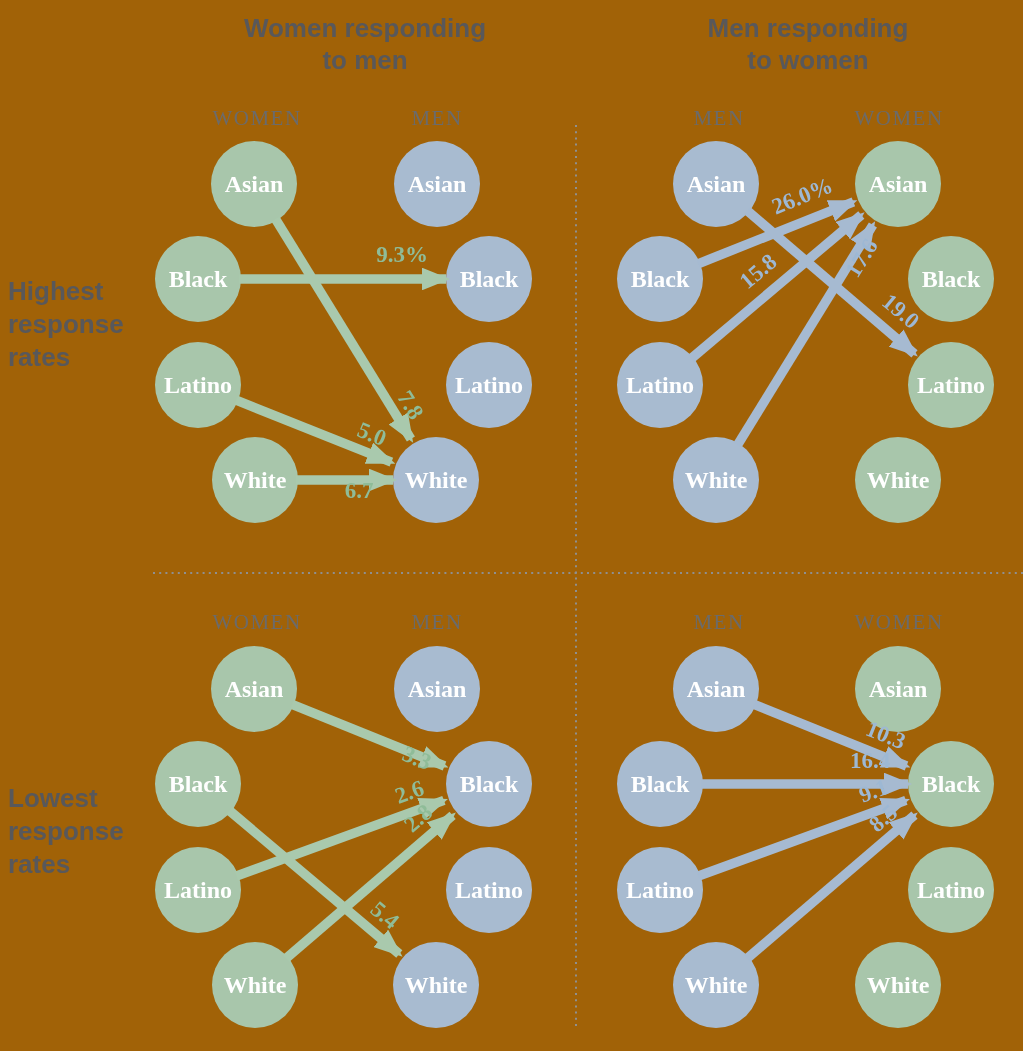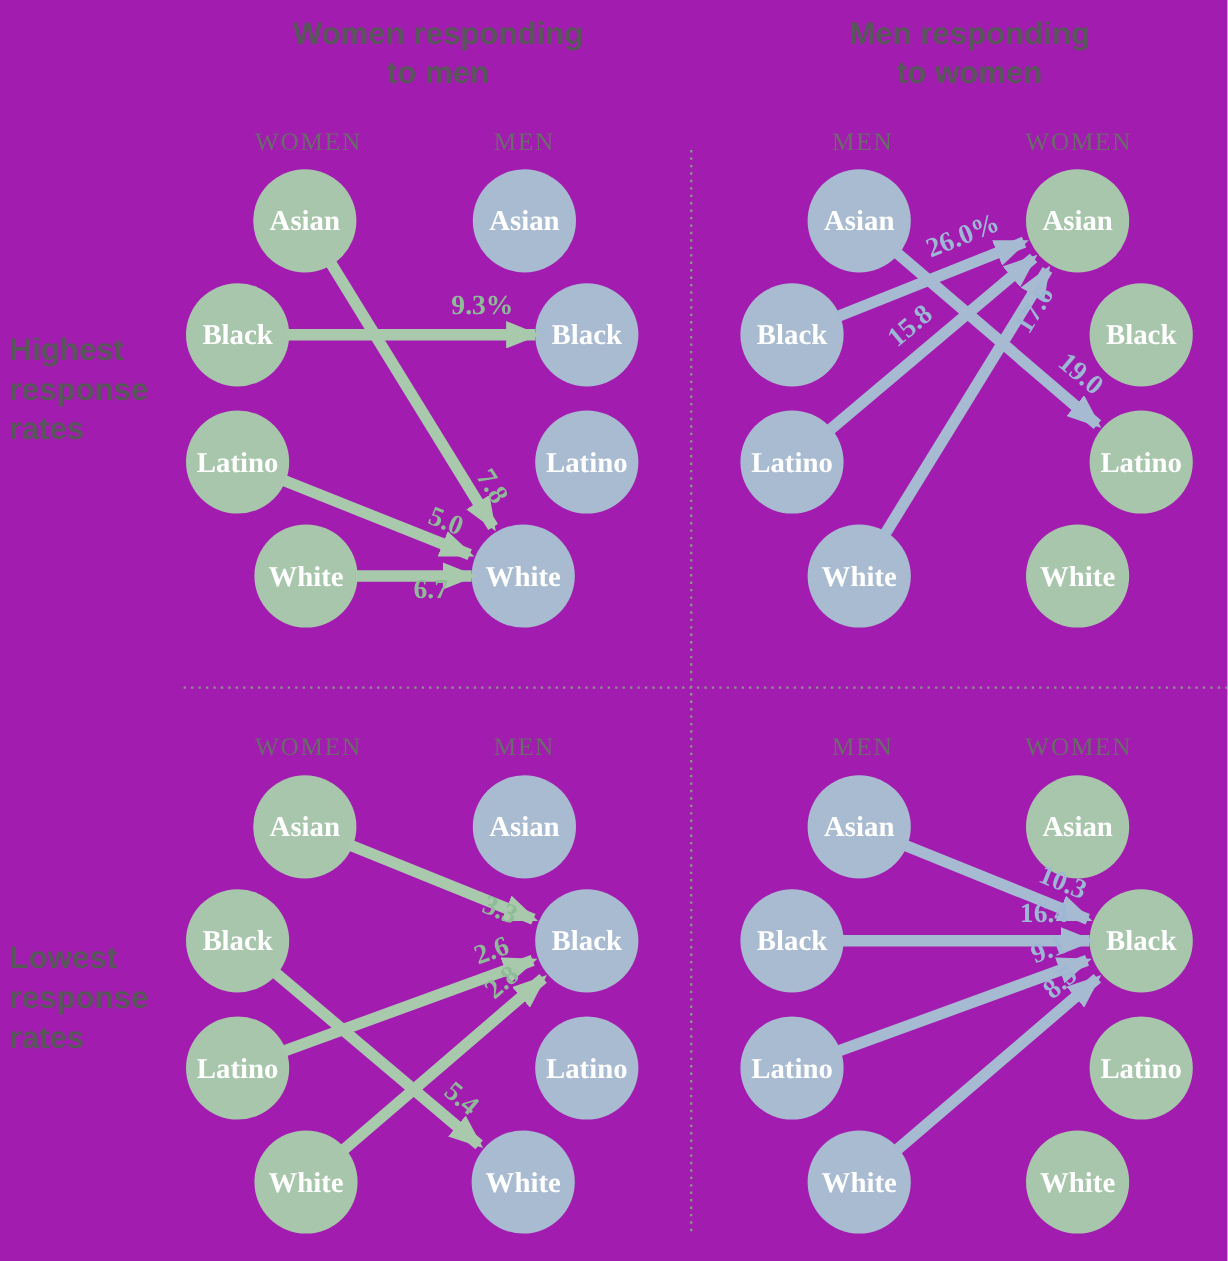--- a/index.html
+++ b/index.html
@@ -1,20 +1,20 @@
 <!DOCTYPE html>
 <html><head>
 <meta charset="utf-8">
 <style>
   html, body { margin: 0; padding: 0; background: #ffffff; }
   .canvas {
     position: relative;
     width: 1023px;
     height: 1051px;
-    background: #a21caf;
+    background: #a16207;
     font-family: "Liberation Sans", sans-serif;
   }
   svg text { user-select: none; }
   .col-title {
     font-family: "Liberation Sans", sans-serif;
     font-weight: bold;
     font-size: 26px;
     fill: #58585b;
     text-anchor: middle;
   }

